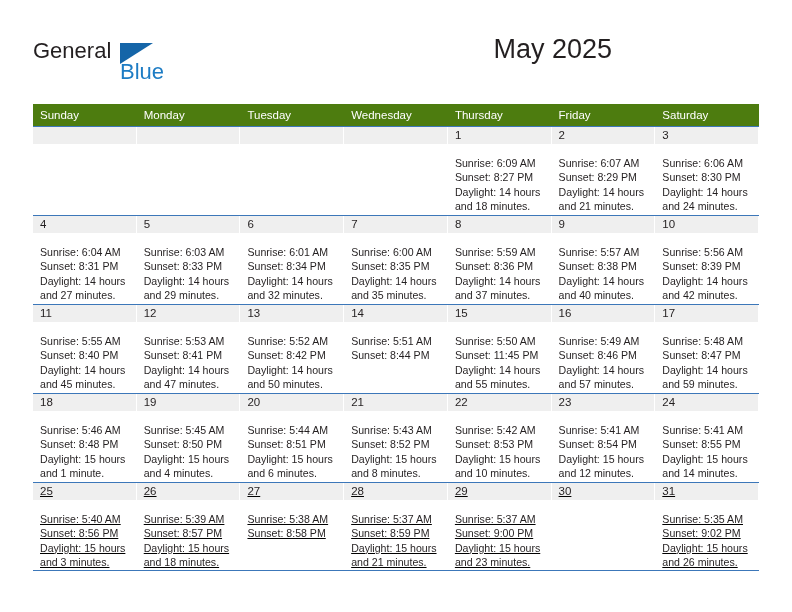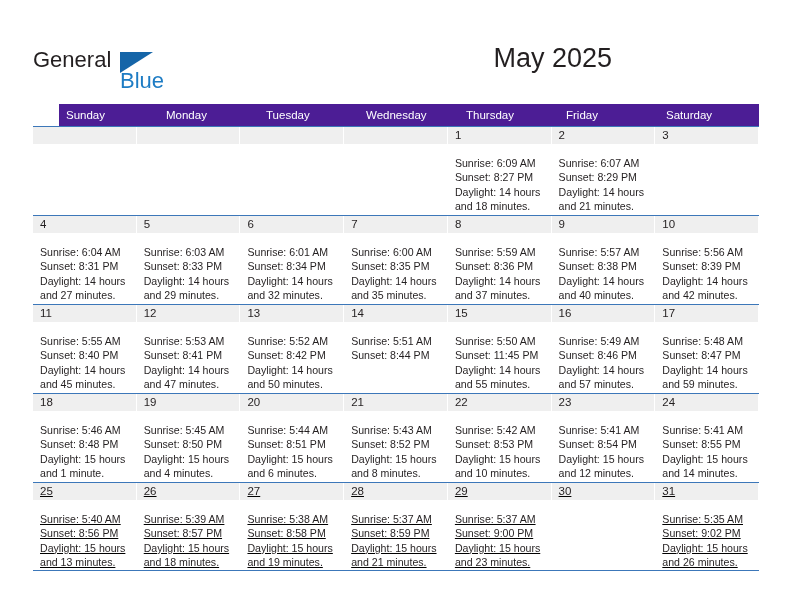--- a/index.html
+++ b/index.html
@@ -18,21 +18,21 @@
     position: relative;
     width: 792px;
     height: 612px;
     box-sizing: border-box;
   }
 
   
   .header {
     position: absolute;
     left: 0;
-    top: 12px;
+    top: 3px;
     width: 648px;
     height: 104px;
   }
   .logo {
     position: absolute;
     left: 33px;
     top: 36px;
     width: 180px;
     height: 52px;
   }
@@ -86,23 +86,22 @@
 
   
   .calendar {
     position: absolute;
     left: 33px;
     top: 104px;
     width: 726px;
   }
   .weekdays {
     display: flex;
-    background: #4c1d95;
+    background: #4d7c0f;
     height: 22px;
-    margin-left: 26px;
   }
   .weekday {
     flex: 1 1 0;
     color: #ffffff;
     font-size: 11.5px;
     line-height: 22px;
     padding-left: 7px;
     box-sizing: border-box;
     white-space: nowrap;
   }
@@ -227,20 +226,25 @@
       <div class="day">
         <div class="day-num-bar">2</div>
         <div class="day-info">
           <div>Sunrise: 6:07 AM</div>
           <div>Sunset: 8:29 PM</div>
           <div class="wrap2">Daylight: 14 hours and 21 minutes.</div>
         </div>
       </div>
       <div class="day">
         <div class="day-num-bar">3</div>
+        <div class="day-info">
+          <div>Sunrise: 6:06 AM</div>
+          <div>Sunset: 8:30 PM</div>
+          <div class="wrap2">Daylight: 14 hours and 24 minutes.</div>
+        </div>
       </div>
     </div>
 
     <div class="week">
       <div class="day">
         <div class="day-num-bar">4</div>
         <div class="day-info">
           <div>Sunrise: 6:04 AM</div>
           <div>Sunset: 8:31 PM</div>
           <div class="wrap2">Daylight: 14 hours and 27 minutes.</div>
@@ -412,37 +416,36 @@
         </div>
       </div>
     </div>
 
     <div class="week last">
       <div class="day">
         <div class="day-num-bar">25</div>
         <div class="day-info">
           <div>Sunrise: 5:40 AM</div>
           <div>Sunset: 8:56 PM</div>
-          <div class="wrap2">Daylight: 15 hours and 13 minutes.</div>
+          <div class="wrap2">Daylight: 15 hours and 3 minutes.</div>
         </div>
       </div>
       <div class="day">
         <div class="day-num-bar">26</div>
         <div class="day-info">
           <div>Sunrise: 5:39 AM</div>
           <div>Sunset: 8:57 PM</div>
           <div class="wrap2">Daylight: 15 hours and 18 minutes.</div>
         </div>
       </div>
       <div class="day">
         <div class="day-num-bar">27</div>
         <div class="day-info">
           <div>Sunrise: 5:38 AM</div>
           <div>Sunset: 8:58 PM</div>
-          <div class="wrap2">Daylight: 15 hours and 19 minutes.</div>
         </div>
       </div>
       <div class="day">
         <div class="day-num-bar">28</div>
         <div class="day-info">
           <div>Sunrise: 5:37 AM</div>
           <div>Sunset: 8:59 PM</div>
           <div class="wrap2">Daylight: 15 hours and 21 minutes.</div>
         </div>
       </div>

